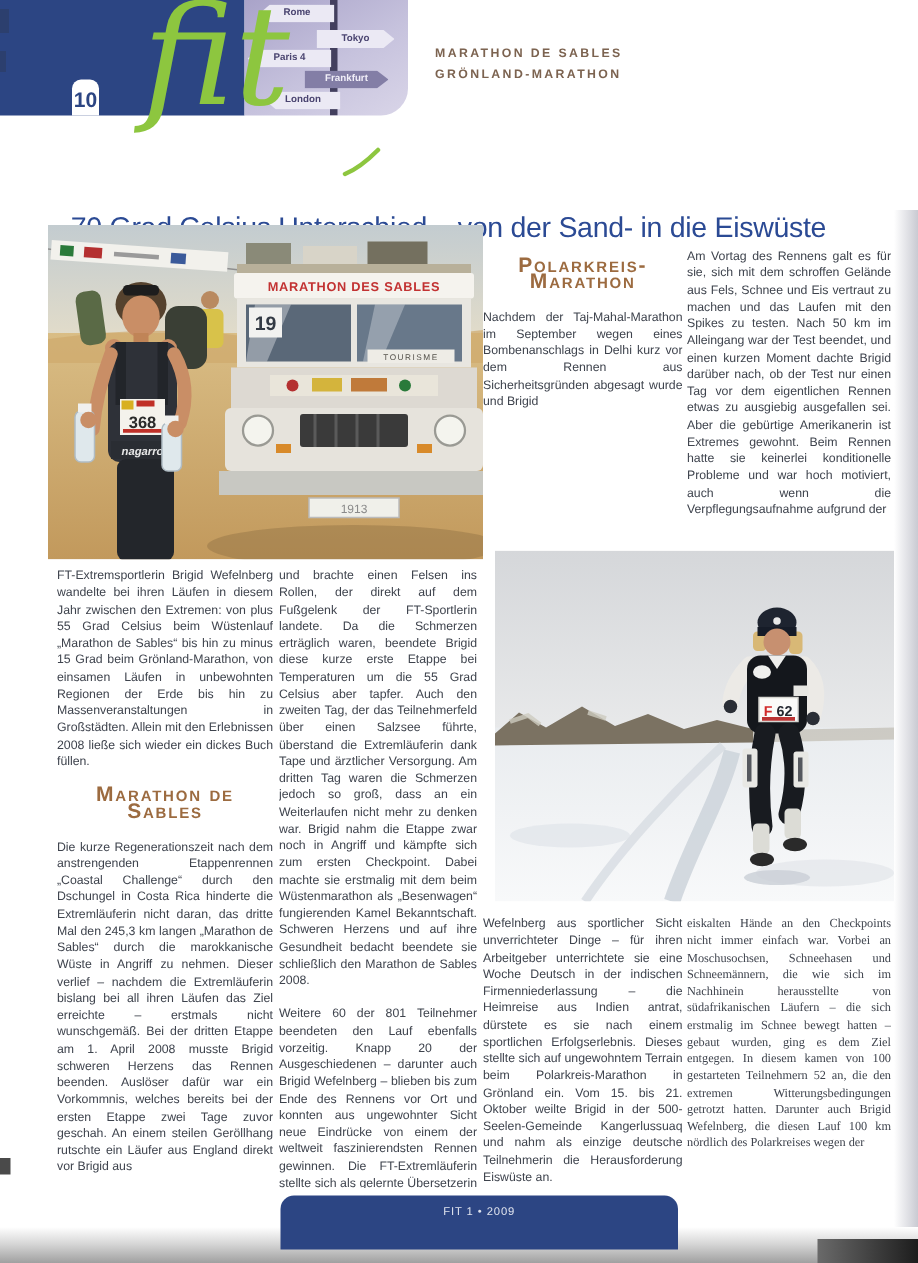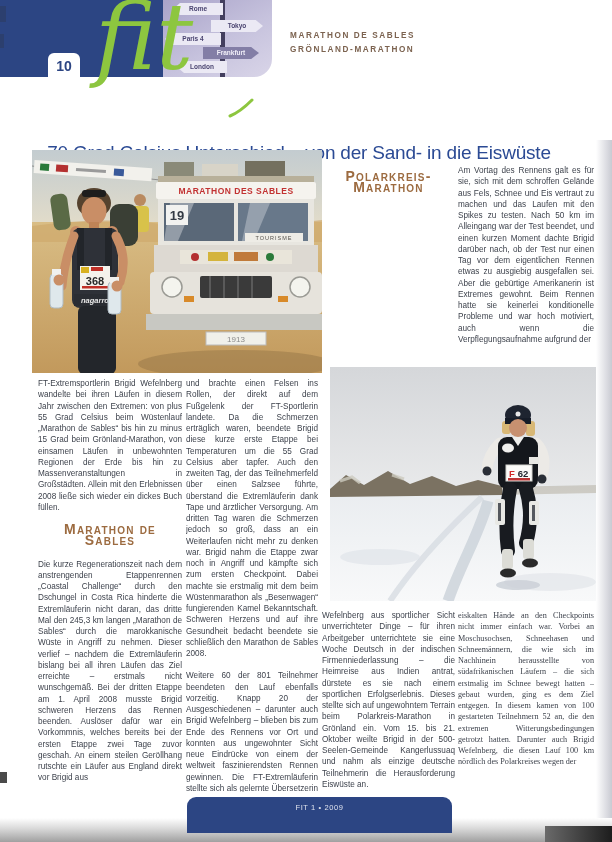--- a/index.html
+++ b/index.html
@@ -11,21 +11,21 @@
   .banner{left:0;top:0;width:163px;height:77px;background:#2c4583;}
   .signpost{left:163px;top:0;width:109px;height:77px;overflow:hidden;
             background:linear-gradient(150deg,#a9a3c9 0%,#c6c2dd 55%,#d9d5e8 100%);
             border-radius:0 0 18px 0;}
   .pole{position:absolute;left:57px;top:0;width:5px;height:77px;background:#433f5e;}
   .sign{position:absolute;height:12px;background:#ebe9f4;color:#4a4470;
         font-size:6.5px;font-weight:bold;line-height:12px;text-align:center;}
   .sign-left{clip-path:polygon(0 50%,14% 0,100% 0,100% 100%,14% 100%);}
   .sign-right{clip-path:polygon(0 0,86% 0,100% 50%,86% 100%,0 100%);}
   .sign-dark{background:#837ea6;color:#f0eef8;}
-  .pagenum{left:48px;top:53px;width:32px;height:24px;background:#ffffff;
+  .pagenum{left:48px;top:53px;width:18px;height:24px;background:#ffffff;
            border-radius:6px 6px 0 0;color:#2c4583;font-weight:bold;font-size:14px;
            text-align:center;line-height:26px;}
   .fitlogo{left:95px;top:-22px;font-family:"DejaVu Serif",serif;font-style:italic;
            font-size:92px;line-height:1.3;color:#8dc63f;z-index:6;}
   .kicker{left:290px;top:29px;color:#7c6350;font-weight:bold;font-size:9px;
           letter-spacing:1.6px;line-height:13.5px;font-variant:small-caps;
           font-family:"Liberation Sans",sans-serif;}
   .kicker div{font-variant:normal;text-transform:uppercase;font-size:8.2px;}
   .title{left:16px;top:110px;width:566px;text-align:center;color:#2b4a94;
          font-weight:normal;font-size:19px;letter-spacing:-0.2px;margin-top:32px;}
@@ -246,20 +246,21 @@
   <p>FT-Extremsportlerin Brigid Wefelnberg wandelte bei ihren Läufen in diesem Jahr zwischen den Extremen: von plus 55 Grad Celsius beim Wüstenlauf „Marathon de Sables“ bis hin zu minus 15 Grad beim Grönland-Marathon, von einsamen Läufen in unbewohnten Regionen der Erde bis hin zu Massenveranstaltungen in Großstädten. Allein mit den Erlebnissen 2008 ließe sich wieder ein dickes Buch füllen.</p>
   <div class="colhead">Marathon de Sables</div>
   <p>Die kurze Regenerationszeit nach dem anstrengenden Etappenrennen „Coastal Challenge“ durch den Dschungel in Costa Rica hinderte die Extremläuferin nicht daran, das dritte Mal den 245,3 km langen „Marathon de Sables“ durch die marokkanische Wüste in Angriff zu nehmen. Dieser verlief – nachdem die Extremläuferin bislang bei all ihren Läufen das Ziel erreichte – erstmals nicht wunschgemäß. Bei der dritten Etappe am 1. April 2008 musste Brigid schweren Herzens das Rennen beenden. Auslöser dafür war ein Vorkommnis, welches bereits bei der ersten Etappe zwei Tage zuvor geschah. An einem steilen Geröllhang rutschte ein Läufer aus England direkt vor Brigid aus</p>
 </div>
 <div class="abs col c2">
   <p>und brachte einen Felsen ins Rollen, der direkt auf dem Fußgelenk der FT-Sportlerin landete. Da die Schmerzen erträglich waren, beendete Brigid diese kurze erste Etappe bei Temperaturen um die 55 Grad Celsius aber tapfer. Auch den zweiten Tag, der das Teilnehmerfeld über einen Salzsee führte, überstand die Extremläuferin dank Tape und ärztlicher Versorgung. Am dritten Tag waren die Schmerzen jedoch so groß, dass an ein Weiterlaufen nicht mehr zu denken war. Brigid nahm die Etappe zwar noch in Angriff und kämpfte sich zum ersten Checkpoint. Dabei machte sie erstmalig mit dem beim Wüstenmarathon als „Besenwagen“ fungierenden Kamel Bekanntschaft. Schweren Herzens und auf ihre Gesundheit bedacht beendete sie schließlich den Marathon de Sables 2008.</p>
   <p>Weitere 60 der 801 Teilnehmer beendeten den Lauf ebenfalls vorzeitig. Knapp 20 der Ausgeschiedenen – darunter auch Brigid Wefelnberg – blieben bis zum Ende des Rennens vor Ort und konnten aus ungewohnter Sicht neue Eindrücke von einem der weltweit faszinierendsten Rennen gewinnen. Die FT-Extremläuferin stellte sich als gelernte Übersetzerin sogar in</p>
 </div>
 <div class="abs col c3t">
   <div class="colhead">Polarkreis-Marathon</div>
+  <p>Nachdem der Taj-Mahal-Marathon im September wegen eines Bombenanschlags in Delhi kurz vor dem Rennen aus Sicherheitsgründen abgesagt wurde und Brigid</p>
 </div>
 <div class="abs col c4t">
   <p>Am Vortag des Rennens galt es für sie, sich mit dem schroffen Gelände aus Fels, Schnee und Eis vertraut zu machen und das Laufen mit den Spikes zu testen. Nach 50 km im Alleingang war der Test beendet, und einen kurzen Moment dachte Brigid darüber nach, ob der Test nur einen Tag vor dem eigentlichen Rennen etwas zu ausgiebig ausgefallen sei. Aber die gebürtige Amerikanerin ist Extremes gewohnt. Beim Rennen hatte sie keinerlei konditionelle Probleme und war hoch motiviert, auch wenn die Verpflegungsaufnahme aufgrund der</p>
 </div>
 <div class="abs col c3b">
   <p>Wefelnberg aus sportlicher Sicht unverrichteter Dinge – für ihren Arbeitgeber unterrichtete sie eine Woche Deutsch in der indischen Firmenniederlassung – die Heimreise aus Indien antrat, dürstete es sie nach einem sportlichen Erfolgserlebnis. Dieses stellte sich auf ungewohntem Terrain beim Polarkreis-Marathon in Grönland ein. Vom 15. bis 21. Oktober weilte Brigid in der 500-Seelen-Gemeinde Kangerlussuaq und nahm als einzige deutsche Teilnehmerin die Herausforderung Eiswüste an.</p>
 </div>
 <div class="abs col c4b">
   <p>eiskalten Hände an den Checkpoints nicht immer einfach war. Vorbei an Moschusochsen, Schneehasen und Schneemännern, die wie sich im Nachhinein herausstellte von südafrikanischen Läufern – die sich erstmalig im Schnee bewegt hatten – gebaut wurden, ging es dem Ziel entgegen. In diesem kamen von 100 gestarteten Teilnehmern 52 an, die den extremen Witterungsbedingungen getrotzt hatten. Darunter auch Brigid Wefelnberg, die diesen Lauf 100 km nördlich des Polarkreises wegen der</p>
 </div>

